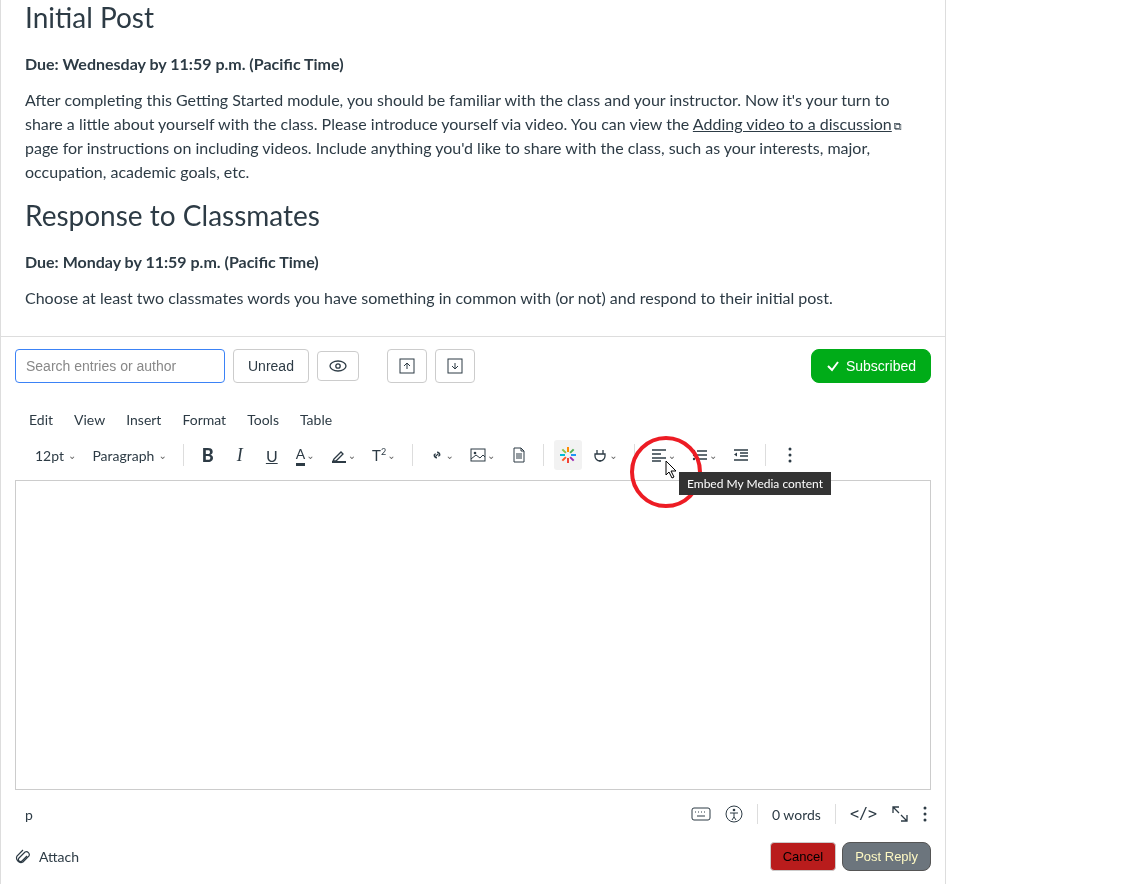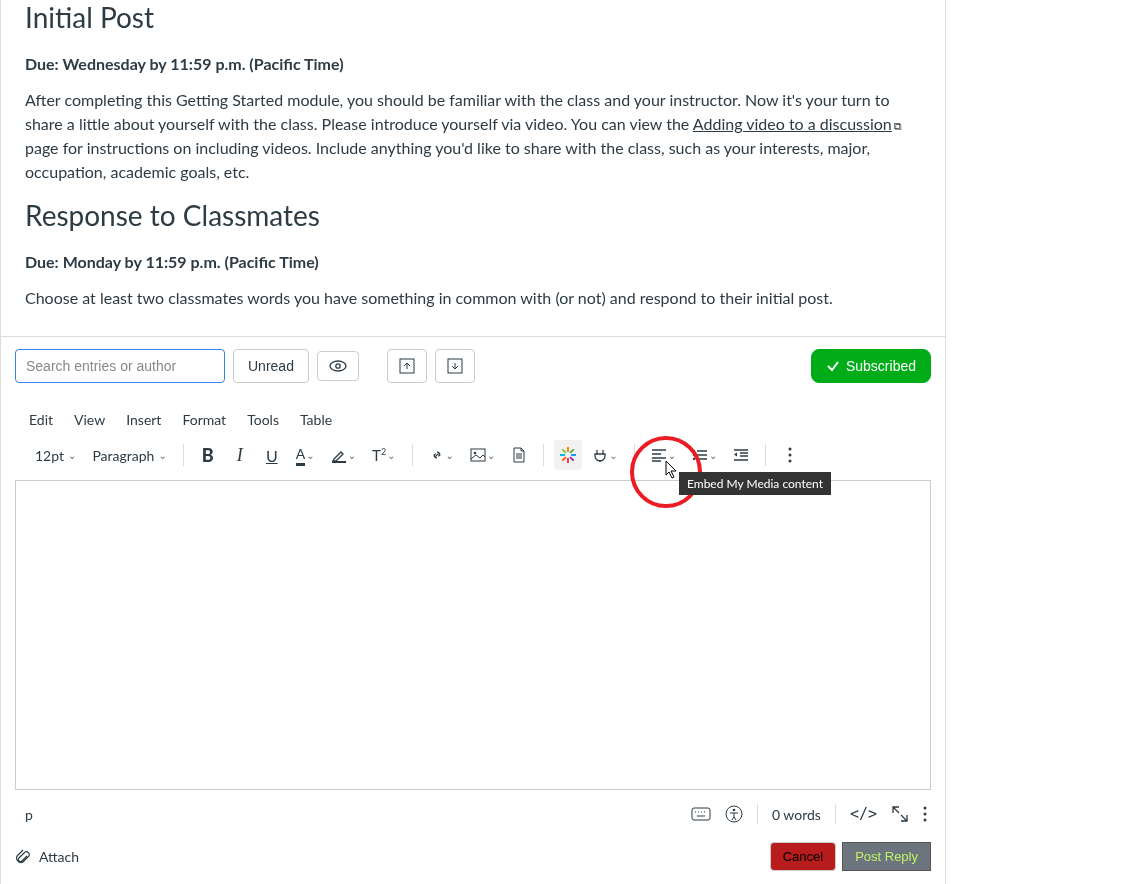--- a/index.html
+++ b/index.html
@@ -26,21 +26,21 @@
 .vdiv { width: 1px; height: 22px; background: #ddd; margin: 0 6px; }
 .dd { font-size: 10px; margin-left: 1px; color: #666; }
 .chev { font-size: 10px; margin-left: 4px; color: #666; }
 .textbox { border: 1px solid #ccc; height: 310px; margin: 0 0 8px 0; background: #fff; }
 .statusbar { display: flex; align-items: center; gap: 14px; padding: 6px 4px 4px 10px; font-size: 14px; color: #2D3B45; }
 .statusbar .right { margin-left: auto; display: flex; align-items: center; gap: 14px; }
 .sdiv { width: 1px; height: 20px; background: #ddd; }
 .footer { display: flex; align-items: center; padding: 6px 14px 14px 14px; gap: 8px; }
 .footer .buttons { margin-left: auto; display: flex; gap: 6px; }
 .btn-cancel { border: 1px solid #ccc; background: #b91c1c; border-radius: 4px; padding: 6px 12px; font-size: 13px; cursor: pointer; }
-.btn-post { border: 1px solid #555; background: #6c757d; color: #bef264; border-radius: 0; padding: 6px 12px; font-size: 13px; cursor: pointer; }
+.btn-post { border: 1px solid #555; background: #6c757d; color: #fef9c3; border-radius: 8px; padding: 6px 12px; font-size: 13px; cursor: pointer; }
 .circle-annot { position: absolute; width: 72px; height: 72px; border: 4px solid #ed1c24; border-radius: 50%; left: 615px; top: -4px; pointer-events: none; }
 .tooltip { position: absolute; background: #333; color: #fff; font-size: 12px; padding: 4px 8px; left: 664px; top: 32px; white-space: nowrap; }
 .cursor { position: absolute; left: 650px; top: 20px; pointer-events: none; font-size: 16px; }
 svg { display: block; }
 .kaltura { width:16px; height:16px; position:relative; }
 .kaltura .ray { position:absolute; width:2px; height:5px; left:7px; top:0; transform-origin: 1px 8px; }
 </style>
 </head>
 <body>
 

